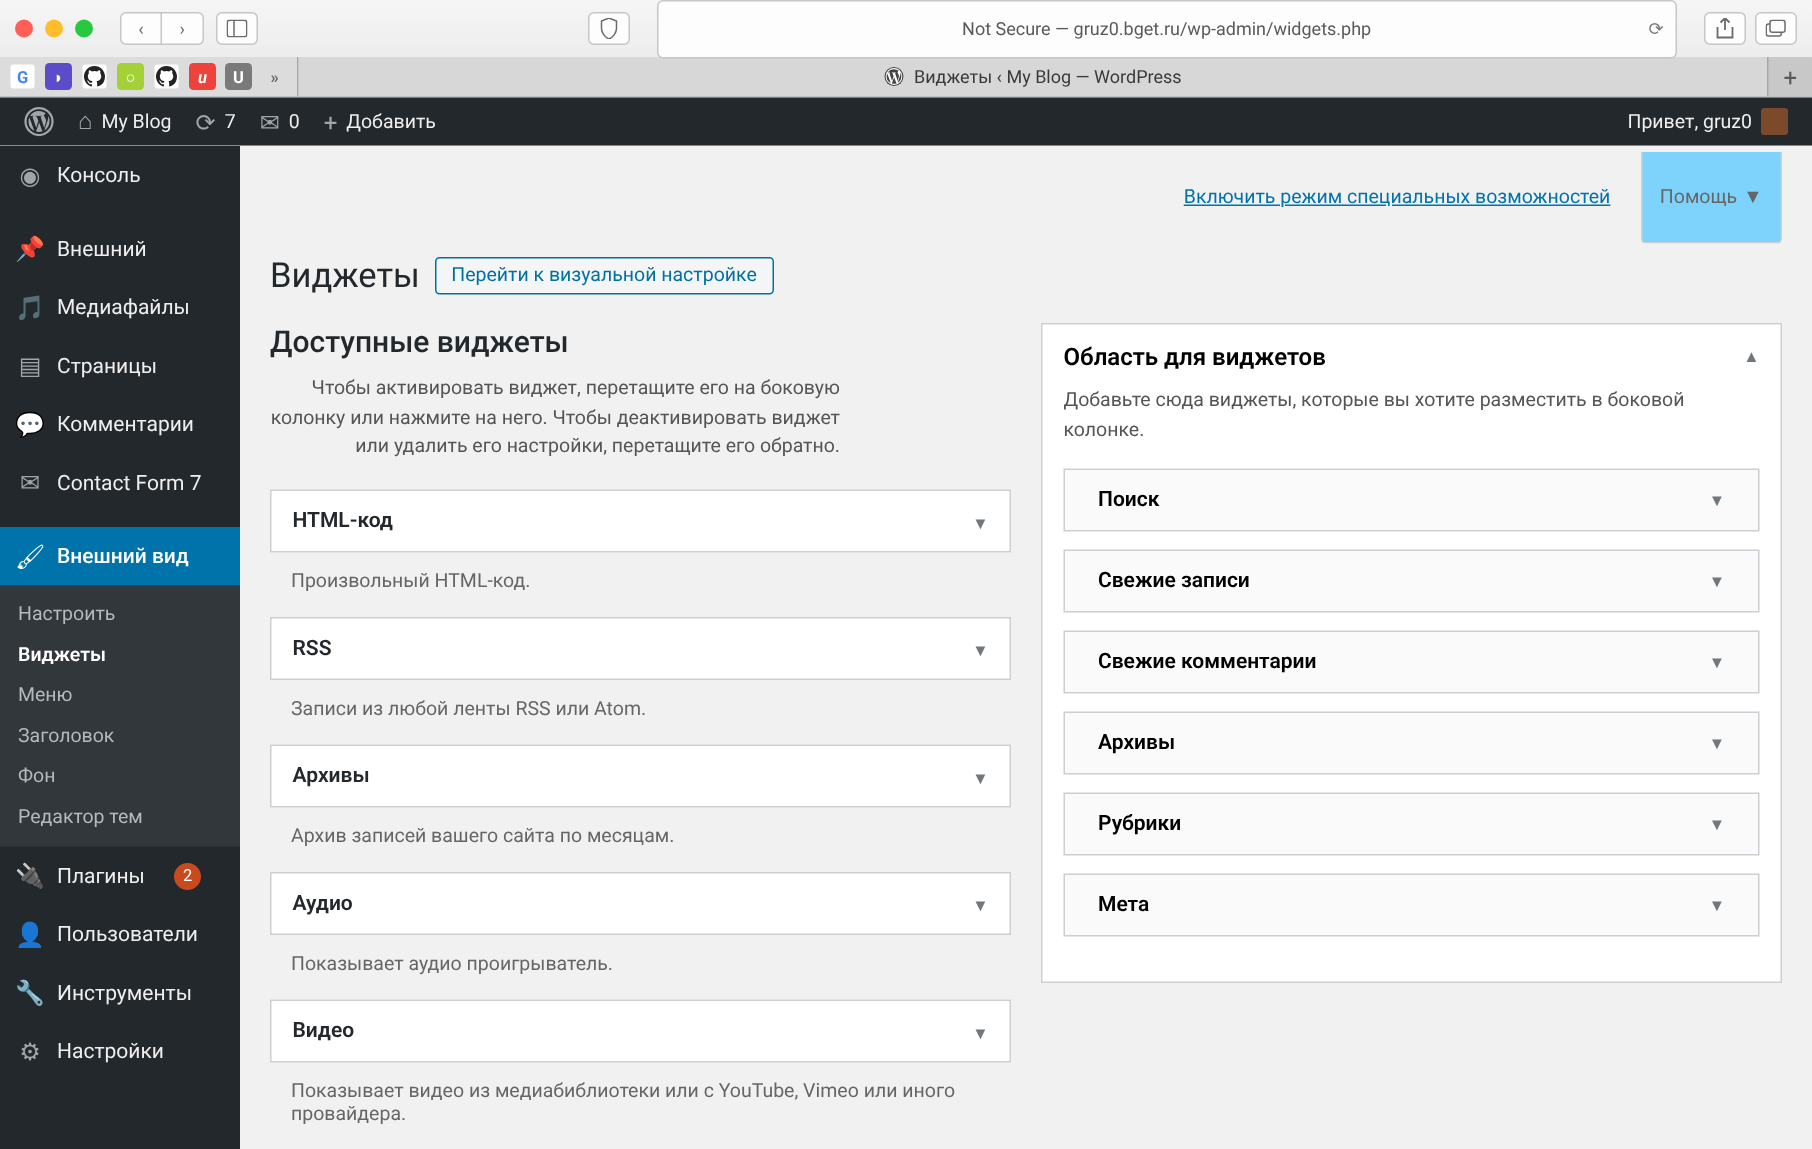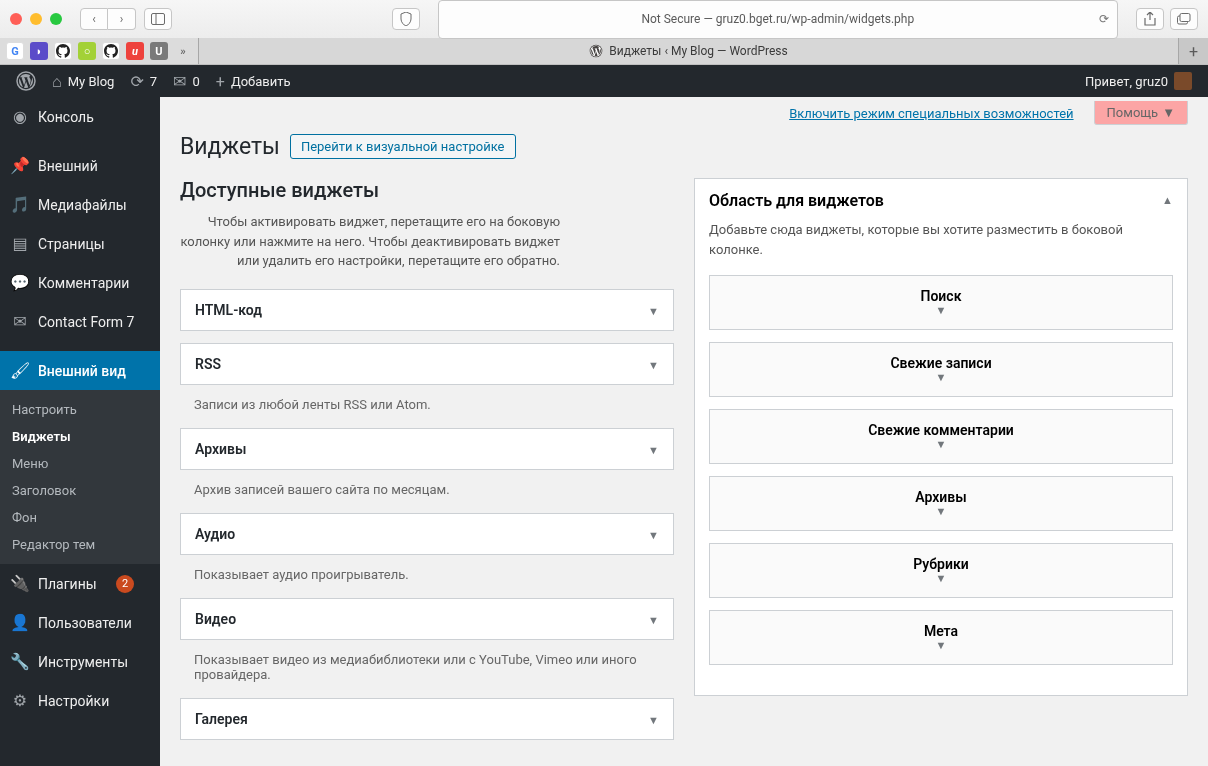--- a/index.html
+++ b/index.html
@@ -42,21 +42,21 @@
 .adminmenu .menu-item.current .mi-icon{color:#fff;}
 .adminmenu .menu-item.current::after{content:"";position:absolute;right:-8px;top:50%;margin-top:-8px;border:8px solid transparent;border-right-color:#f1f1f1;}
 .adminmenu .submenu{background:#32373c;padding:6px 0;}
 .adminmenu .submenu .sub-item{padding:6px 12px;font-size:13px;color:#b4b9be;}
 .adminmenu .submenu .sub-item.current{color:#fff;font-weight:600;}
 .badge{background:#ca4a1f;color:#fff;border-radius:9px;min-width:18px;height:18px;display:inline-flex;align-items:center;justify-content:center;font-size:11px;padding:0 5px;}
 
 .content{flex:1;background:#f1f1f1;overflow-y:auto;padding:0 20px 40px;}
 .screen-meta{display:flex;justify-content:flex-end;align-items:center;gap:20px;padding:4px 0;}
 .screen-meta a{color:#0073aa;text-decoration:underline;font-size:13px;}
-.help-tab{background:#fca5a5;border:1px solid #ccd0d4;border-top:none;padding:4px 12px;font-size:13px;color:#666;border-radius:0 0 3px 3px;display:flex;align-items:center;gap:4px;}
+.help-tab{background:#7dd3fc;border:1px solid #ccd0d4;border-top:none;padding:22px 12px;font-size:13px;color:#666;border-radius:0 0 3px 3px;display:flex;align-items:center;gap:4px;}
 
 .page-header{display:flex;align-items:center;gap:10px;margin:4px 0 18px;}
 .page-header h1{font-size:23px;font-weight:400;color:#23282d;}
 .page-title-action{border:1px solid #0071a1;color:#0071a1;background:#f3f5f6;padding:4px 10px;border-radius:3px;font-size:13px;}
 
 .widgets-holder{display:flex;gap:20px;align-items:flex-start;}
 .col{flex:1;min-width:0;}
 
 .col-heading h2{font-size:20px;font-weight:500;color:#23282d;margin-bottom:10px;}
 .col-heading p{font-size:13px;color:#555;line-height:1.5;margin-bottom:18px;max-width:380px;text-align:right;}
@@ -64,21 +64,21 @@
 .widget-box{background:#fff;border:1px solid #ccd0d4;margin-bottom:12px;}
 .widget-title{display:flex;align-items:flex-end;justify-content:space-between;padding:12px 14px;font-size:14px;font-weight:600;color:#23282d;}
 .widget-title .toggle-arrow{color:#72777c;font-size:11px;}
 .widget-desc{font-size:13px;color:#666;padding:0 4px 0 14px;margin-bottom:16px;}
 
 .sidebar-panel{background:#fff;border:1px solid #ccd0d4;padding:12px 14px 18px;}
 .sidebar-panel-header{display:flex;justify-content:space-between;align-items:center;margin-bottom:10px;}
 .sidebar-panel-header h2{font-size:16px;font-weight:600;}
 .sidebar-panel-header .arrow{color:#72777c;font-size:11px;}
 .sidebar-panel-desc{font-size:13px;color:#555;line-height:1.5;margin-bottom:16px;}
-.sidebar-widget{background:#fafafa;border:1px solid #ccd0d4;padding:12px 22px;display:flex;justify-content:space-between;align-items:center;font-size:14px;font-weight:600;margin-bottom:12px;flex-direction:column;}
+.sidebar-widget{background:#fafafa;border:1px solid #ccd0d4;padding:12px 22px;display:flex;justify-content:space-between;align-items:center;font-size:14px;font-weight:600;margin-bottom:12px;}
 .sidebar-widget .toggle-arrow{color:#72777c;font-size:11px;}
 
 svg{display:block;}
 </style>
 </head>
 <body>
 
 <div class="browser-chrome">
   <div class="titlebar">
     <div class="traffic-lights">
@@ -261,20 +261,21 @@
           <h2>Доступные виджеты</h2>
           <p>Чтобы активировать виджет, перетащите его на боковую колонку или нажмите на него. Чтобы деактивировать виджет или удалить его настройки, перетащите его обратно.</p>
         </div>
         <div id="avail-widgets">
             <div class="widget-box">
               <div class="widget-title">
                 <span>HTML-код</span>
                 <span class="toggle-arrow">▼</span>
               </div>
             </div>
+            <div class="widget-desc">Произвольный HTML-код.</div>
             <div class="widget-box">
               <div class="widget-title">
                 <span>RSS</span>
                 <span class="toggle-arrow">▼</span>
               </div>
             </div>
             <div class="widget-desc">Записи из любой ленты RSS или Atom.</div>
             <div class="widget-box">
               <div class="widget-title">
                 <span>Архивы</span>

